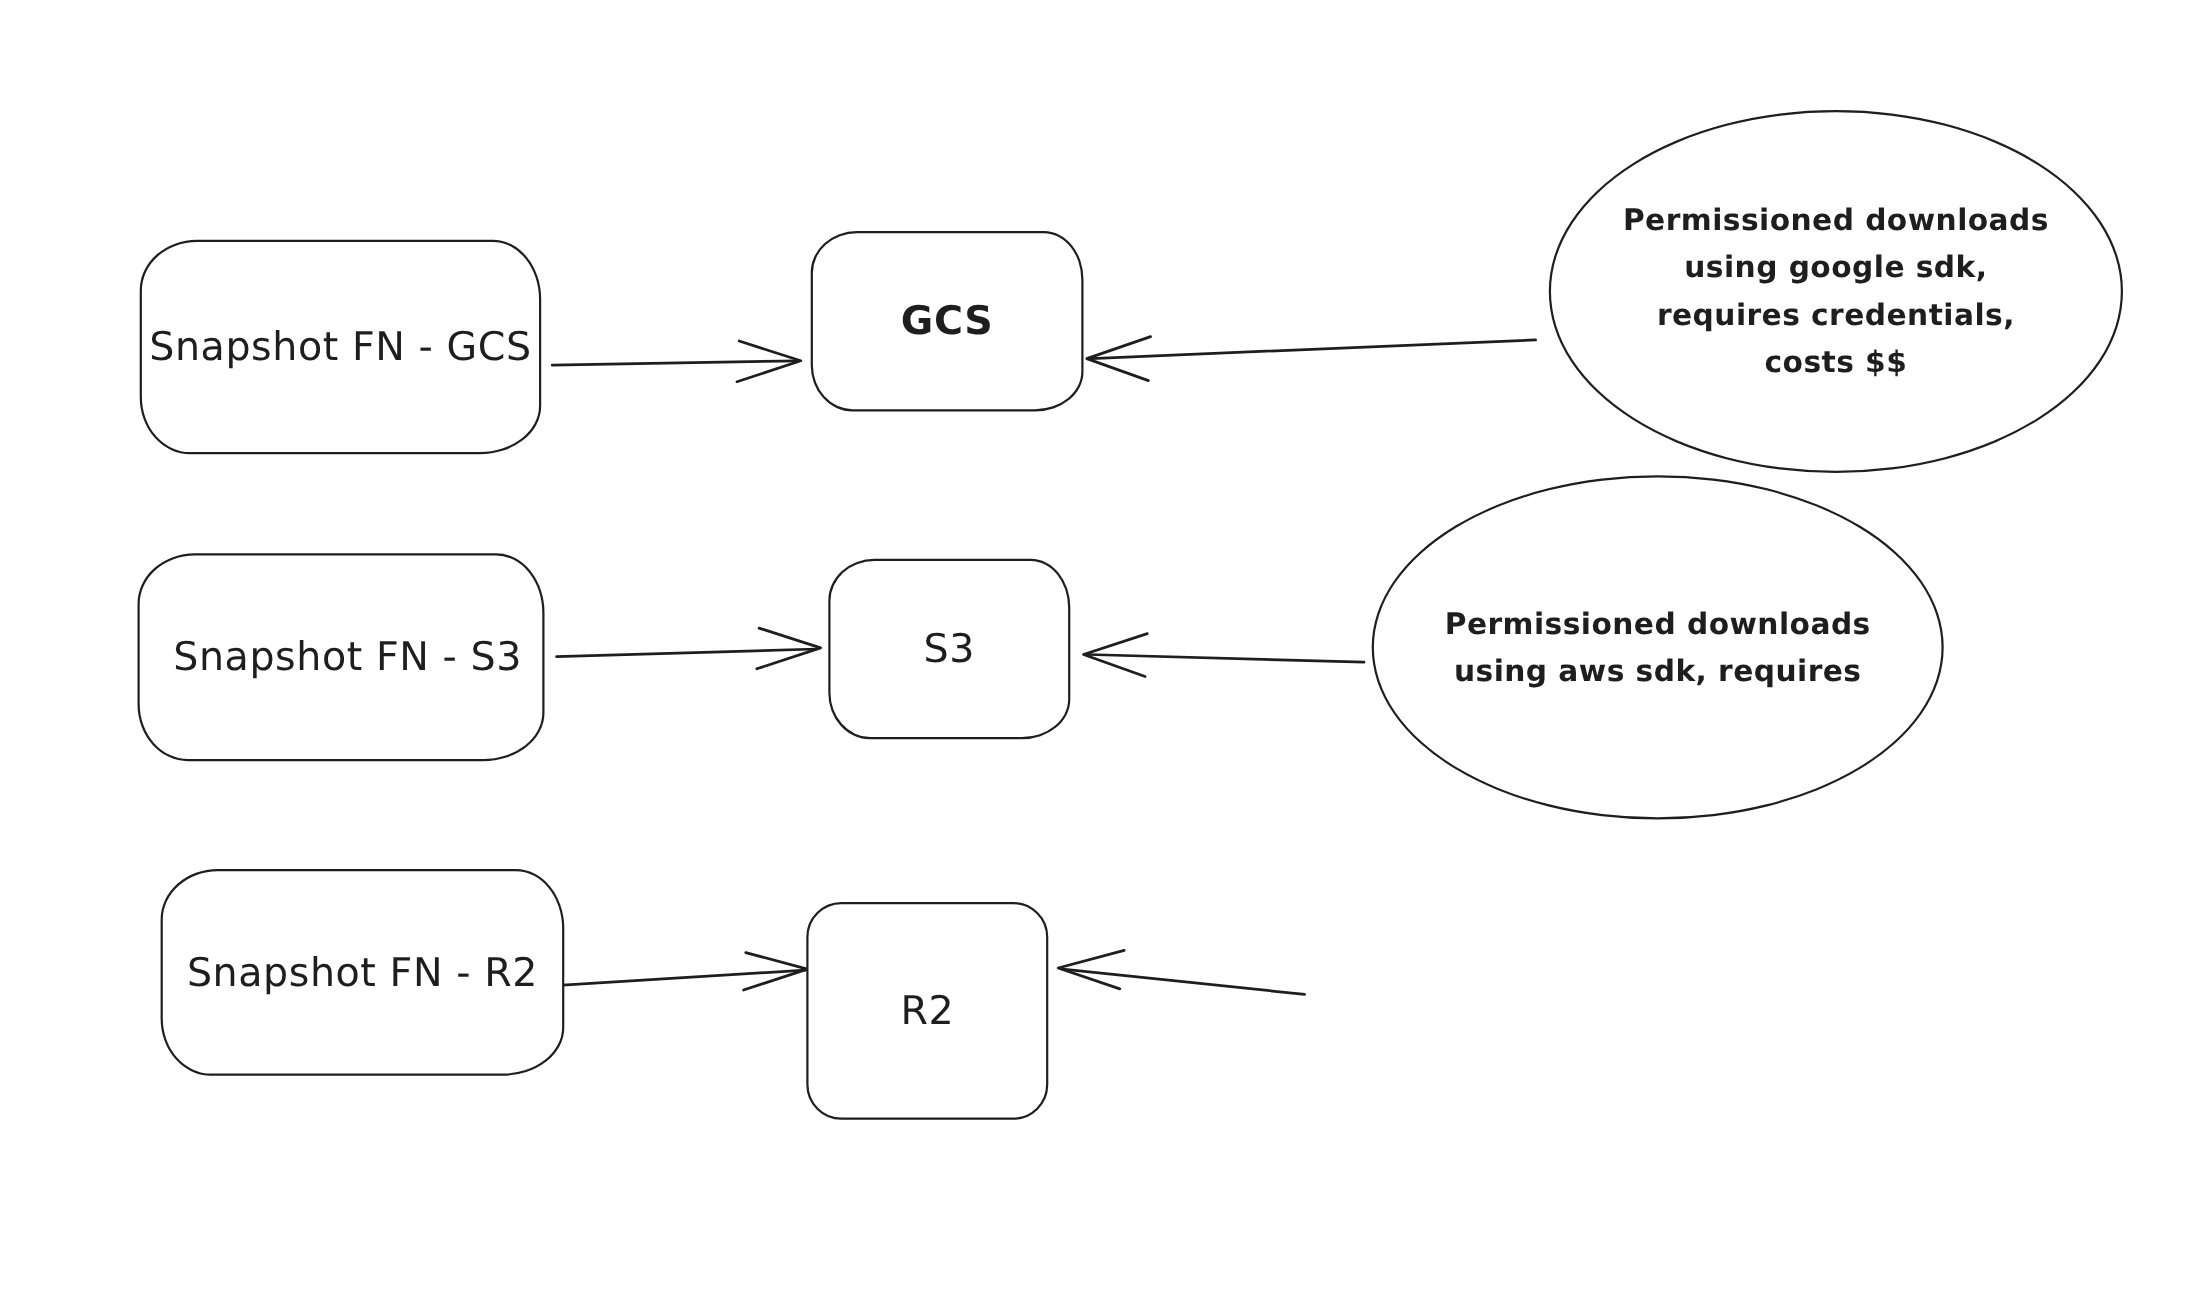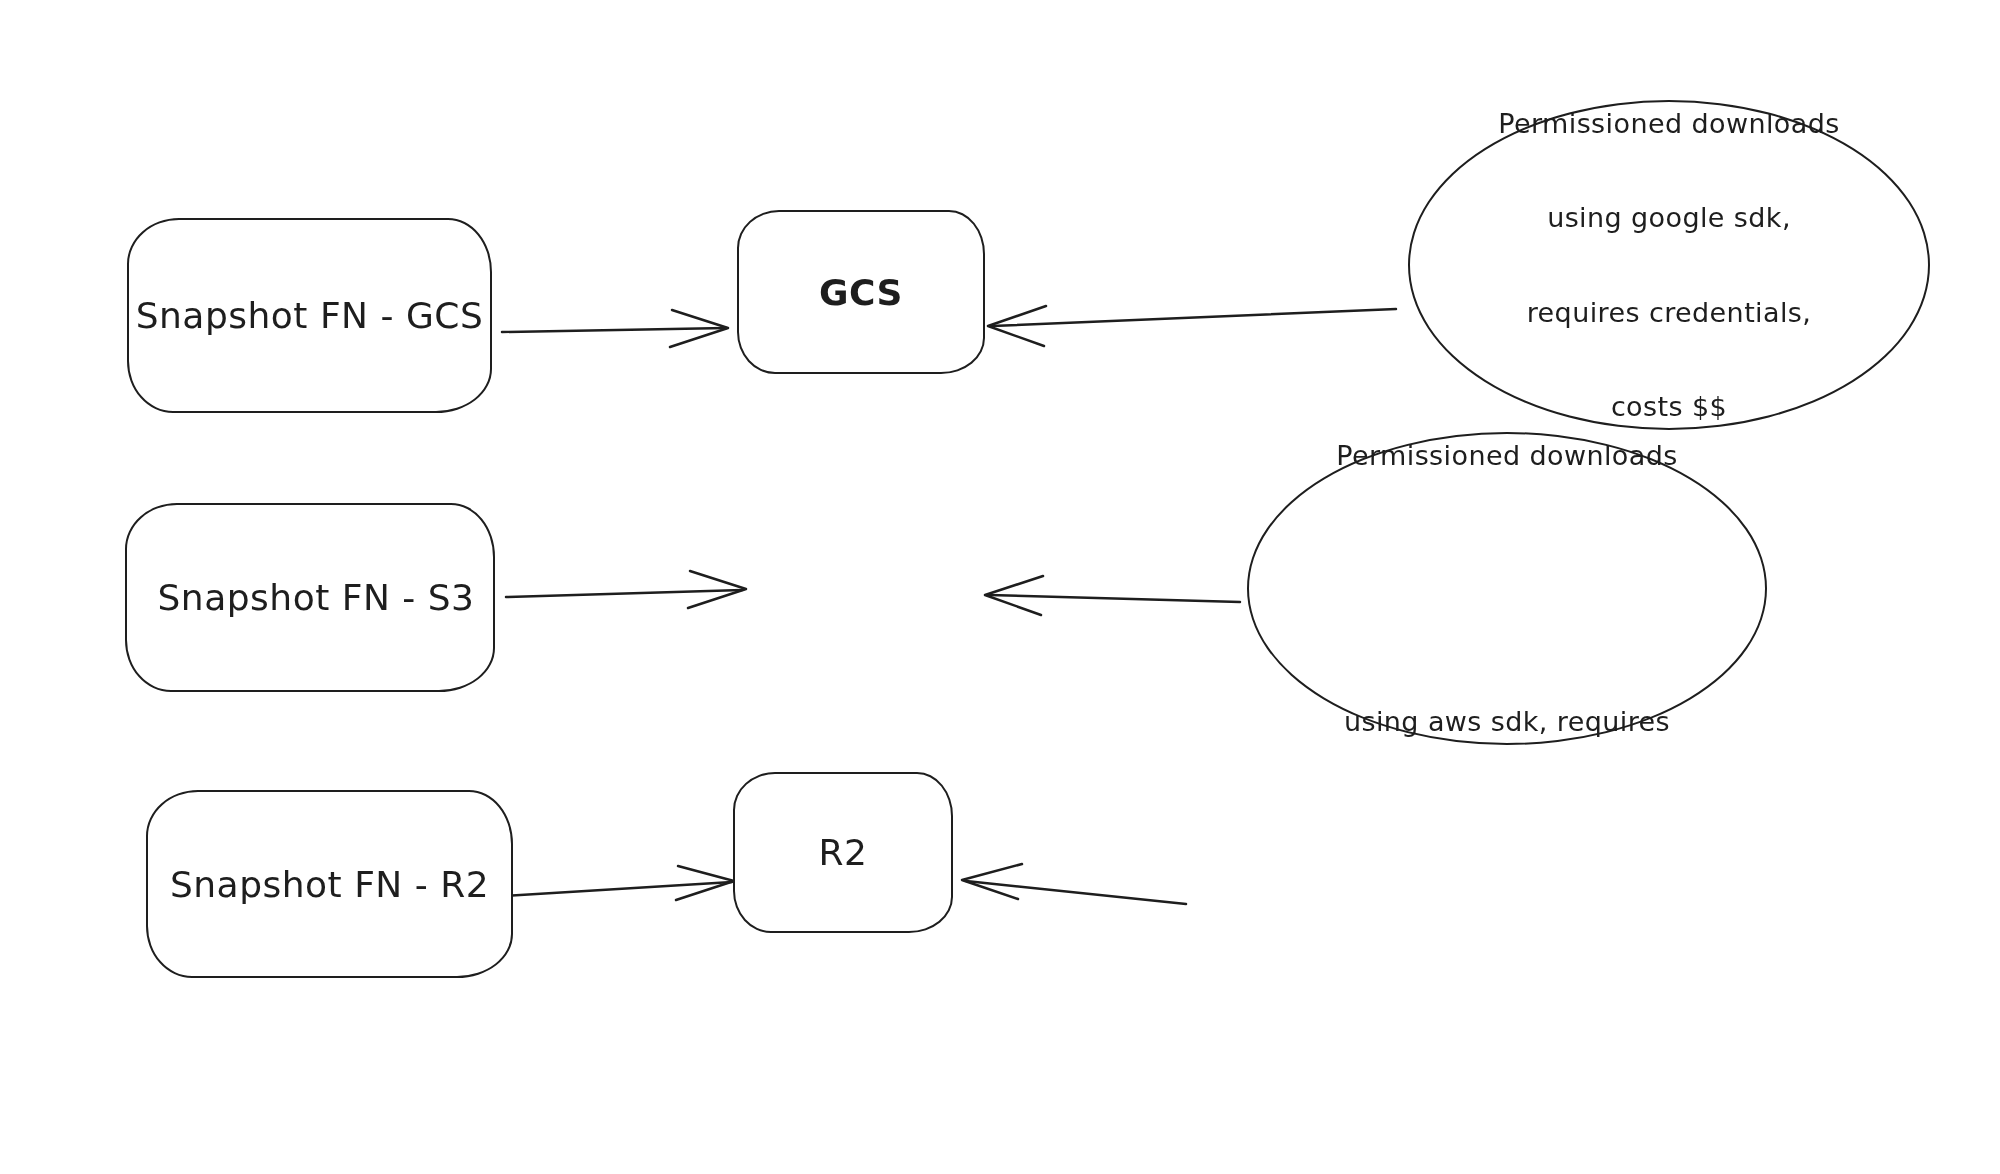--- a/index.html
+++ b/index.html
@@ -42,33 +42,34 @@
     border-radius: 42px 36px 44px 38px / 38px 44px 36px 42px;
   }
   .ellipse {
     position: absolute;
     border: 2.5px solid #1e1e1e;
     background: #ffffff;
     border-radius: 50%;
     display: flex;
     flex-direction: column;
     align-items: center;
-    justify-content: space-between;
+    justify-content: center;
     text-align: center;
     font-size: 27px;
     line-height: 43px;
     letter-spacing: 0.4px;
     box-sizing: border-box;
+    font-weight: bold;
   }
   .src-1 { left: 127px; top: 218px; width: 365px; height: 195px; }
   .src-2 { left: 125px; top: 503px; width: 370px; height: 189px; padding-left: 12px; }
   .src-3 { left: 125px; top: 790px; width: 367px; height: 188px; margin-left: 21px; }
   .tgt-1 { left: 737px; top: 210px; width: 248px; height: 164px; font-weight: bold; }
   .tgt-2 { left: 753px; top: 508px; width: 220px; height: 164px; }
-  .tgt-3 { left: 733px; top: 772px; width: 220px; height: 161px; }
+  .tgt-3 { left: 733px; top: 820px; width: 220px; height: 198px; border-radius: 32px; }
   .ell-1 { left: 1408px; top: 100px;  width: 522px; height: 330px; }
   .ell-2 { left: 1247px; top: 432px; width: 520px; height: 313px; }
   .ell-3 { left: 1200px; top: 765px; width: 514px; height: 330px; }
 </style>
 </head>
 <body>
 
 <div class="canvas">
 
   <svg class="arrows" width="2000" height="1174" viewBox="0 0 2000 1174">
@@ -109,20 +110,23 @@
   <div class="ellipse ell-1">
     <span>Permissioned downloads</span>
     <span>using google sdk,</span>
     <span>requires credentials,</span>
     <span>costs $$</span>
   </div>
 
   <div class="node rect-big src-2">
     <span>Snapshot FN - S3</span>
   </div>
+  <div class="node rect-small tgt-2">
+    <span>S3</span>
+  </div>
   <div class="ellipse ell-2">
     <span>Permissioned downloads</span>
     <span>using aws sdk, requires</span>
   </div>
 
   <div class="node rect-big src-3">
     <span>Snapshot FN - R2</span>
   </div>
   <div class="node rect-small tgt-3">
     <span>R2</span>

